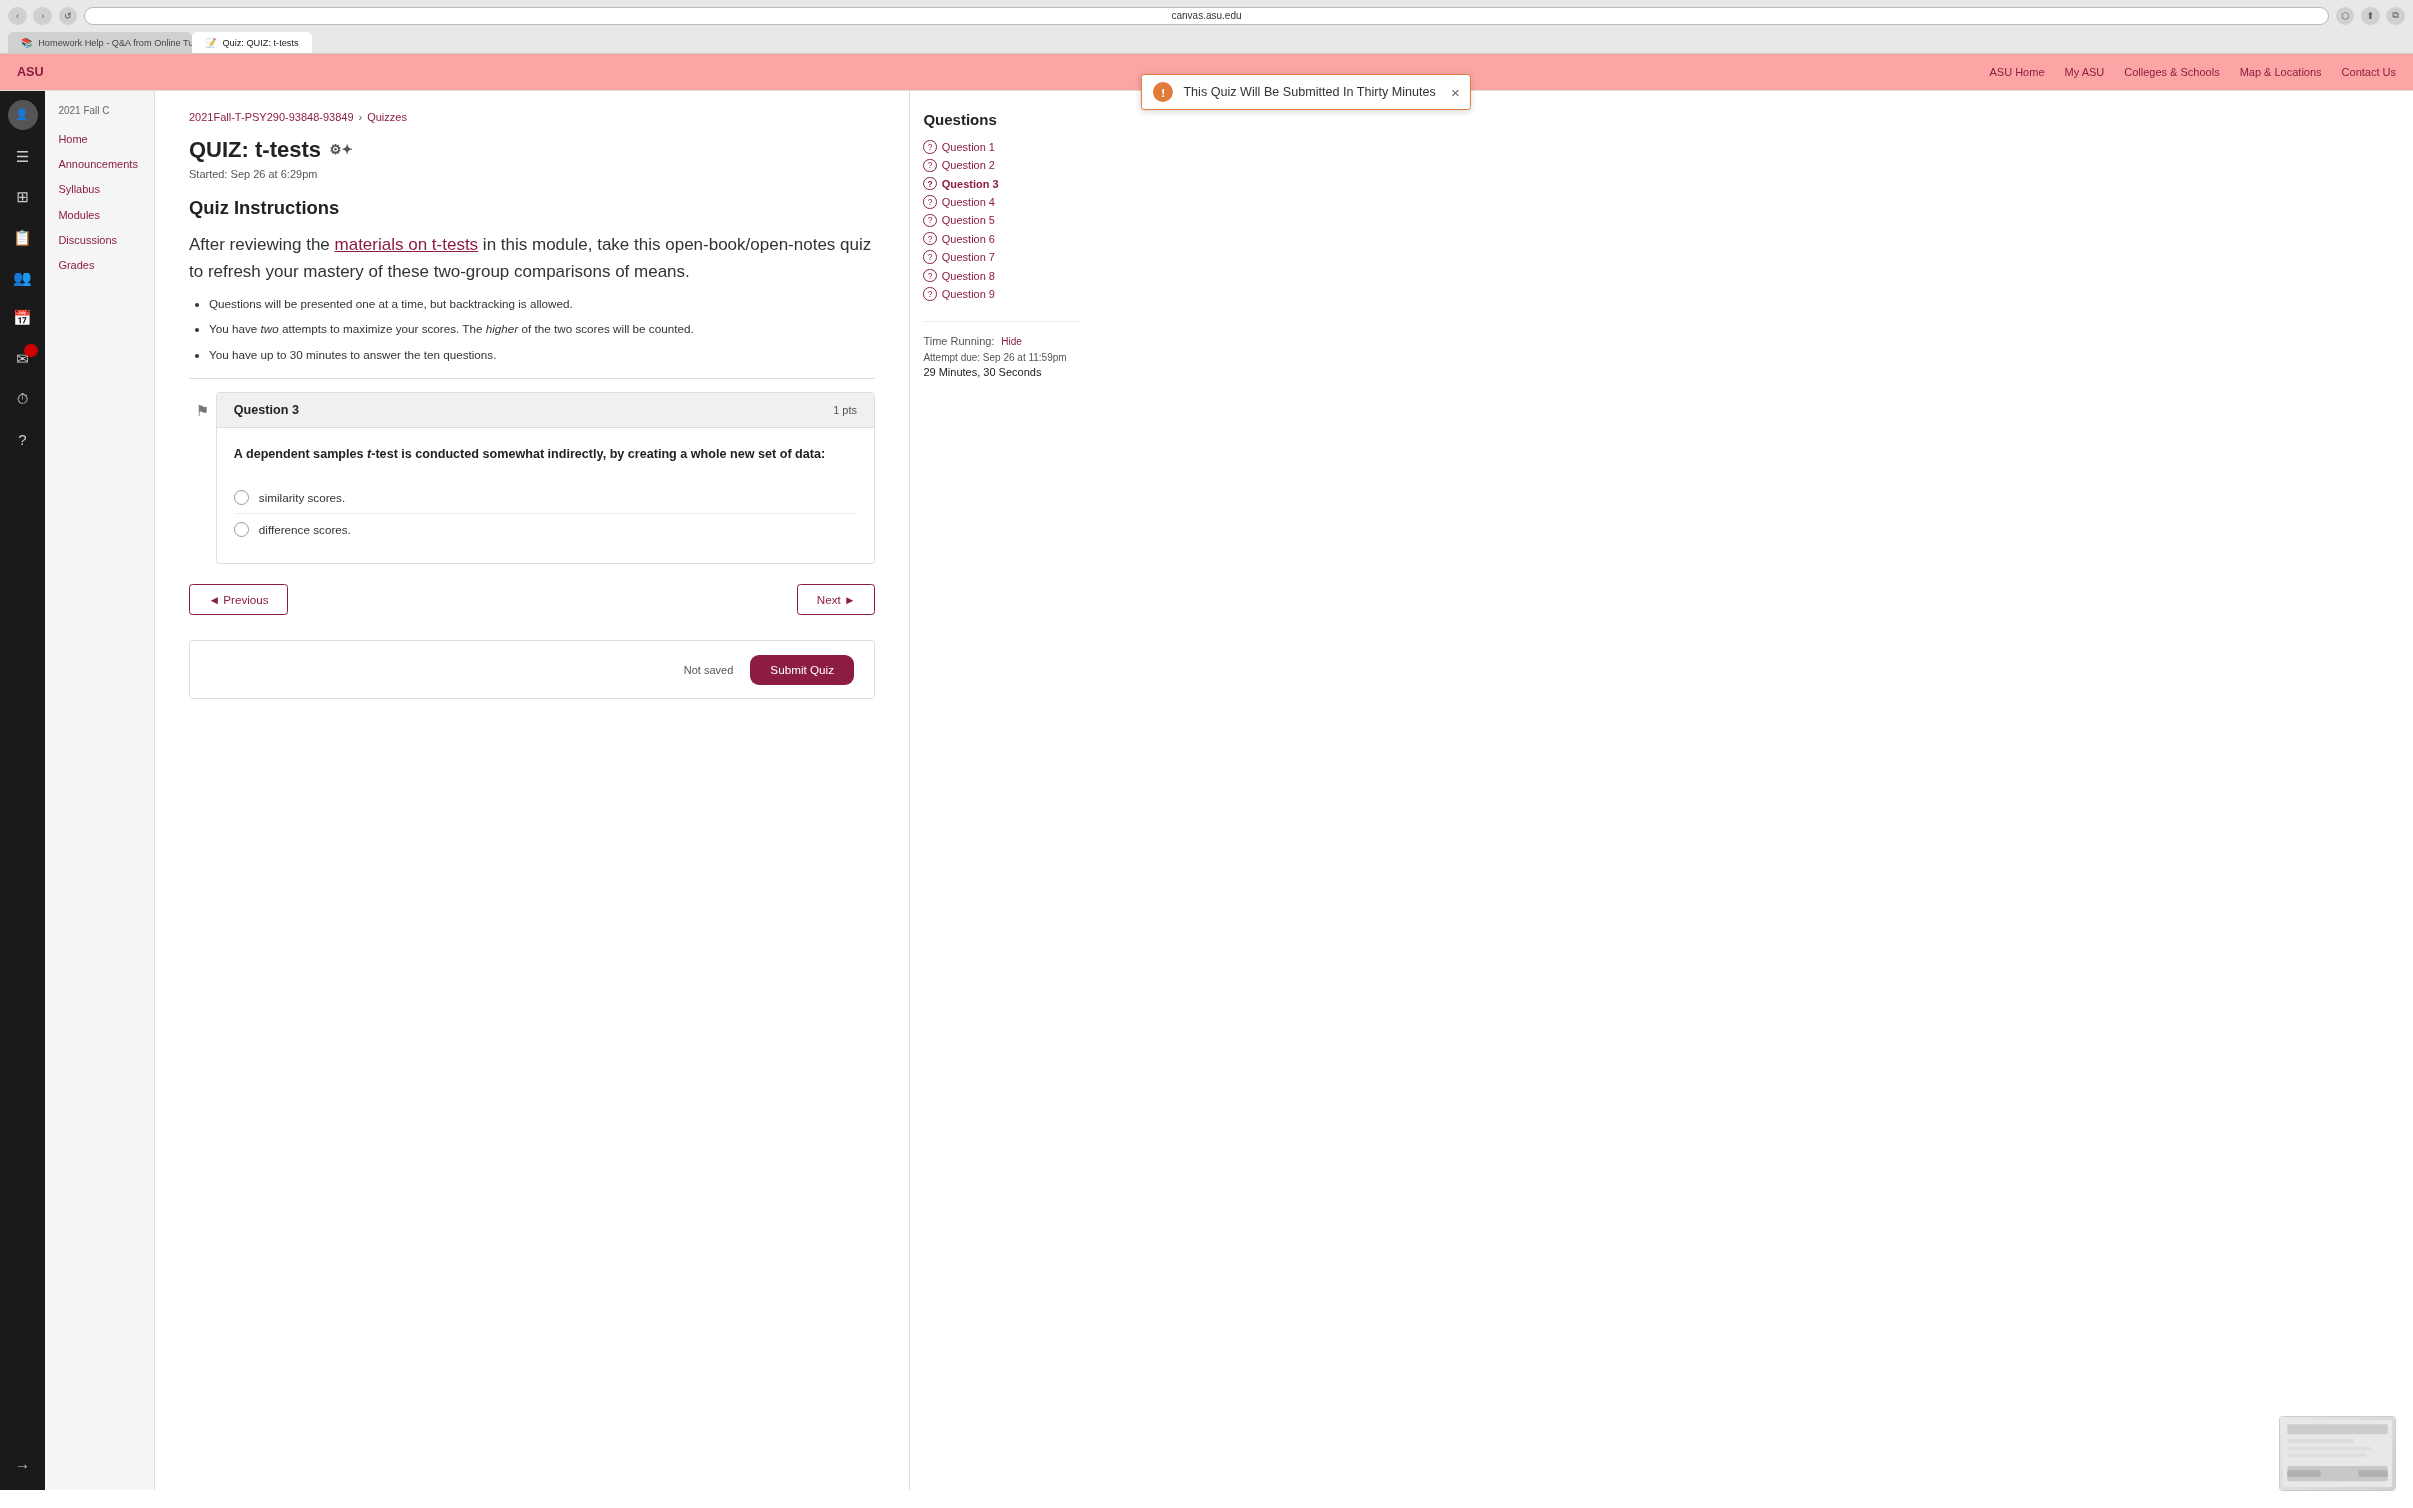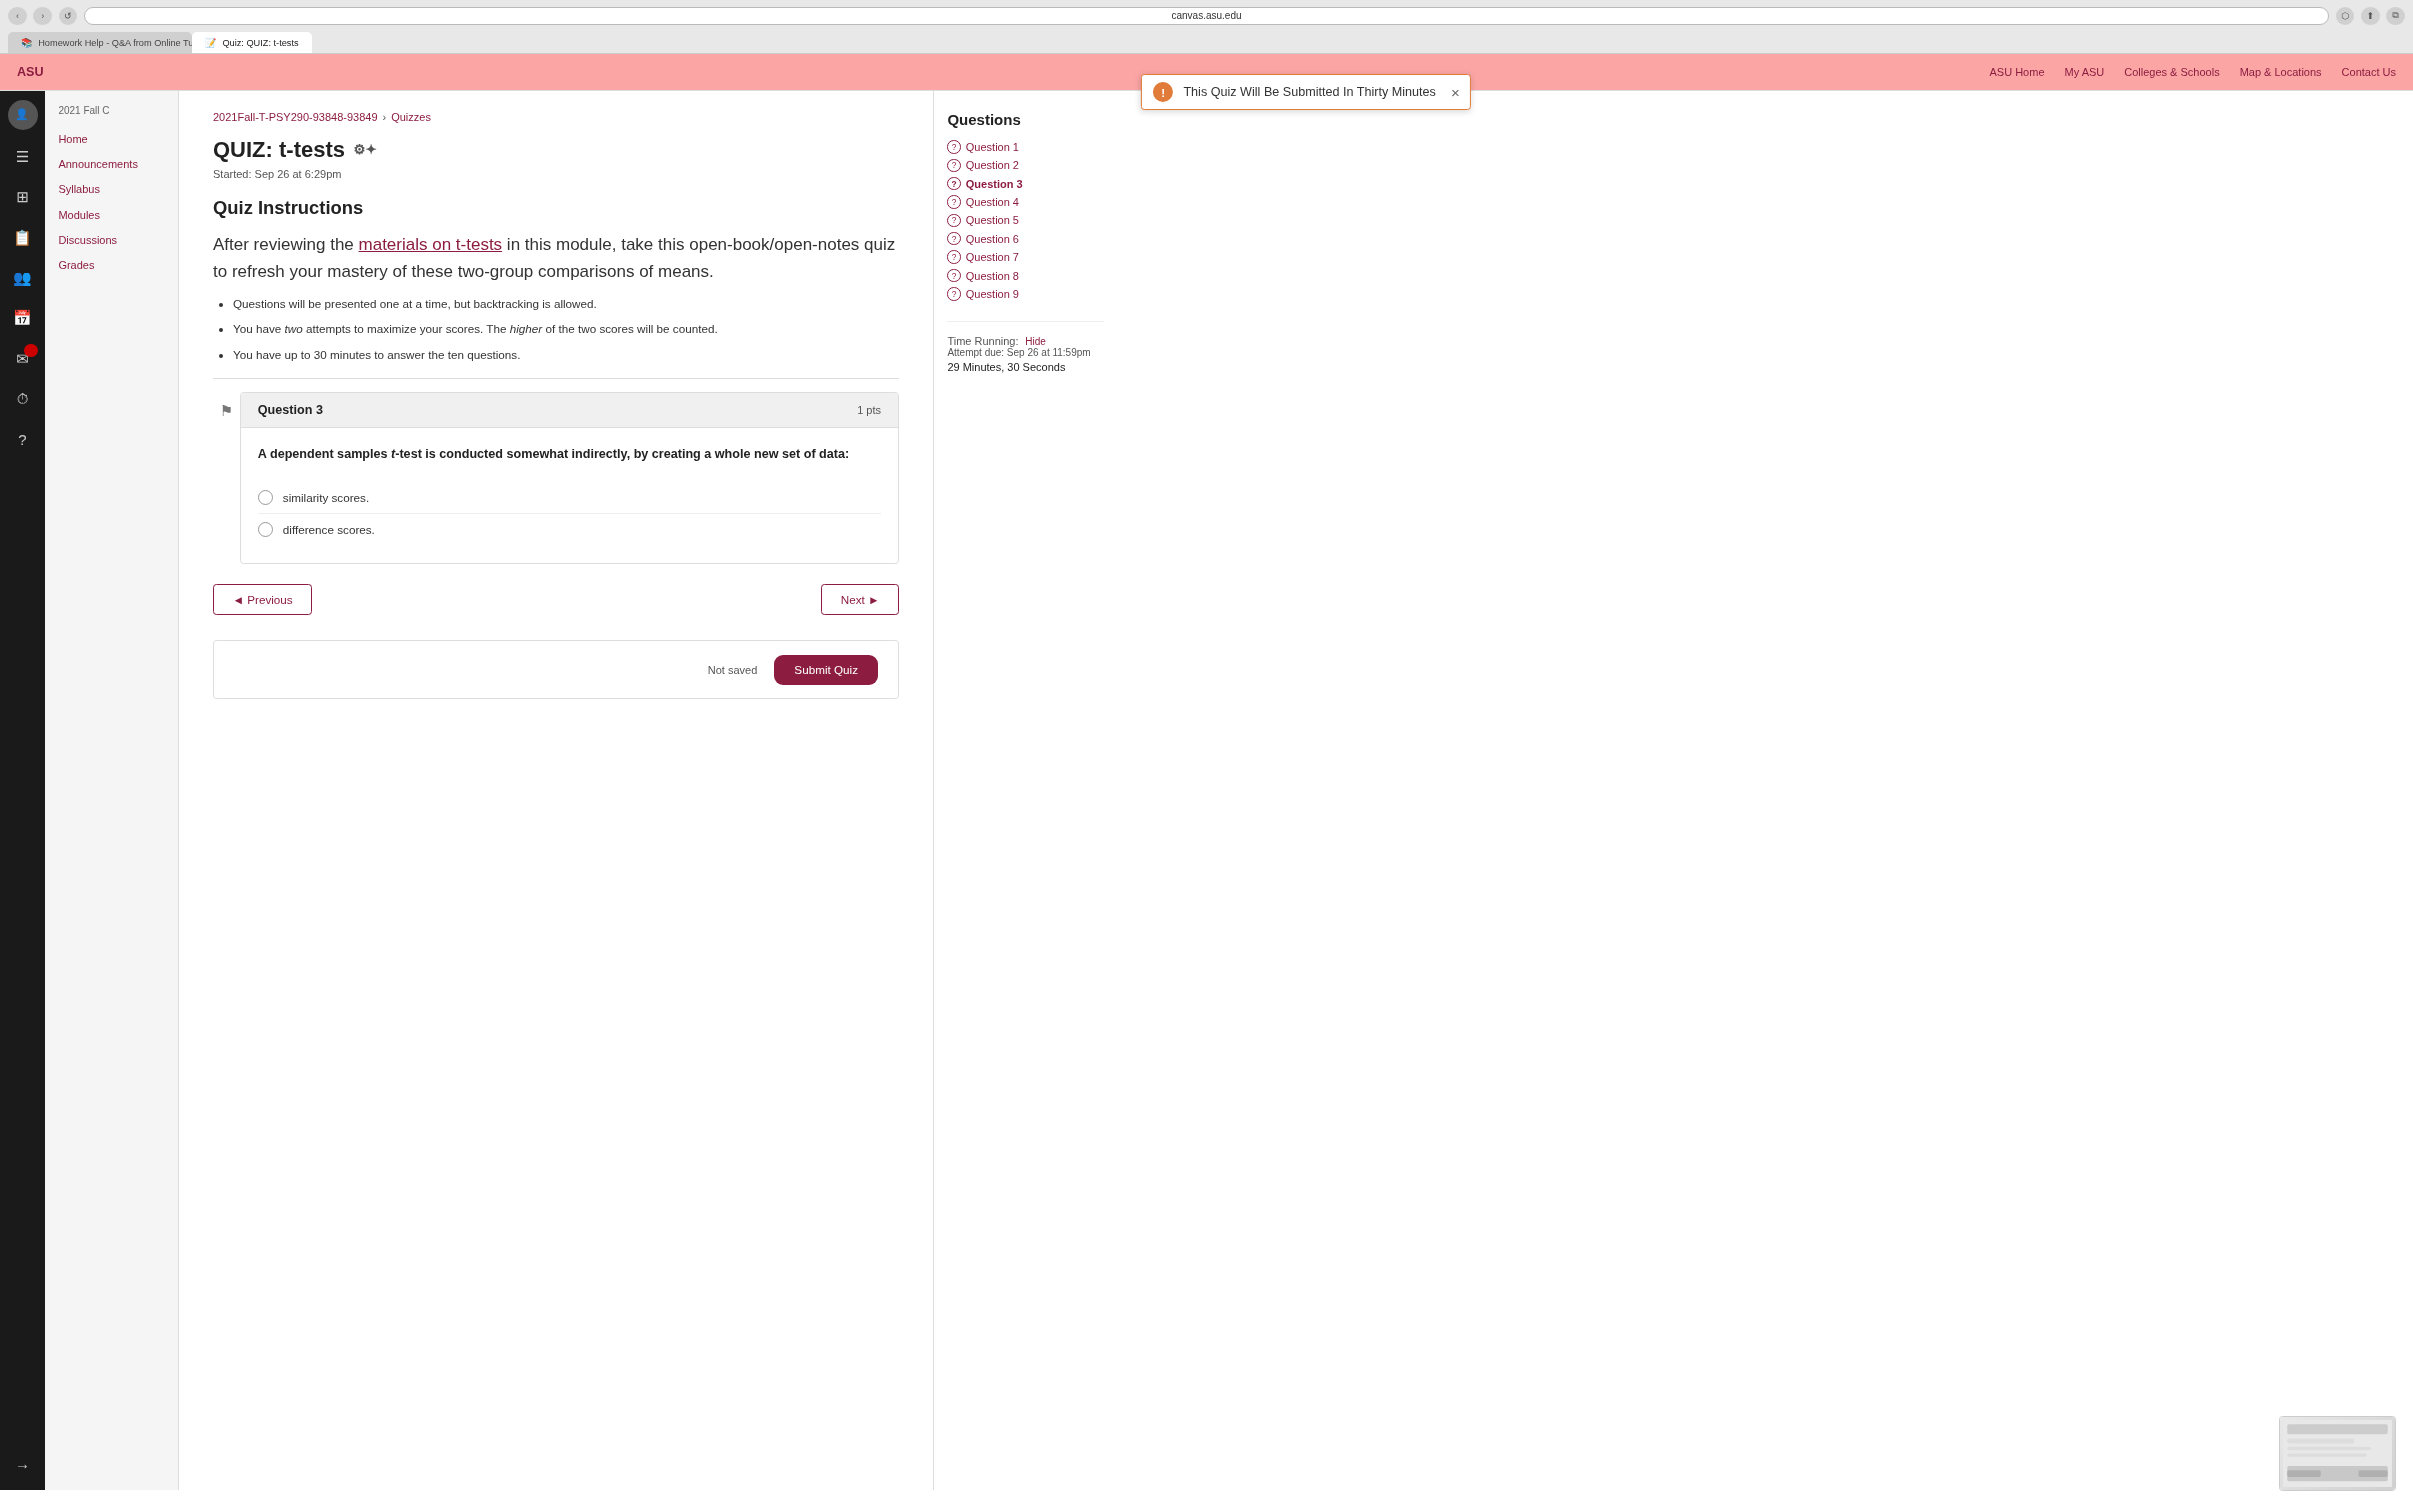--- a/index.html
+++ b/index.html
@@ -99,21 +99,21 @@
     }
     .sidebar-icon-item.avatar { background: #555; border-radius: 50%; width: 30px; height: 30px; color: #fff; font-size: 11px; margin-bottom: 5px; }
     .badge {
       position: absolute; top: 3.4px; right: 3.4px; background: #c00; color: #fff;
       border-radius: 50%; width: 13.4px; height: 13.4px; font-size: 7.5px; display: flex;
       align-items: center; justify-content: center;
     }
 
     
     .left-nav {
-      width: 134px; background: #f5f5f5; border-right: 0.8px solid #ddd;
+      width: 110px; background: #f5f5f5; border-right: 0.8px solid #ddd;
       padding: 13.4px 0;
     }
     .left-nav-course {
       font-size: 10px; color: #666; padding: 0 13.4px 10px; font-weight: 500;
     }
     .left-nav a {
       display: block; padding: 6.7px 13.4px; color: #8c1d40; text-decoration: none; font-size: 11px;
     }
 
     
@@ -211,21 +211,21 @@
       display: flex; align-items: center; gap: 5px; margin-bottom: 5px;
       text-decoration: none; color: #8c1d40; font-size: 11px;
     }
     .question-link.active { font-weight: bold; color: #8c1d40; }
     .question-link .q-icon {
       width: 13.4px; height: 13.4px; border-radius: 50%; border: 1.3px solid #8c1d40;
       display: flex; align-items: center; justify-content: center;
       font-size: 8.4px; color: #8c1d40; flex-shrink: 0;
     }
     .time-running-section { margin-top: 20px; border-top: 0.8px solid #eee; padding-top: 13.4px; }
-    .time-running-label { font-size: 11px; color: #555; display: flex; align-items: center; gap: 6.7px; }
+    .time-running-label { font-size: 11px; color: #555; display: flex; align-items: center; gap: 6.7px; margin-bottom: 5px; }
     .hide-link { color: #8c1d40; cursor: pointer; text-decoration: none; font-size: 10px; }
     .time-due { font-size: 10px; color: #555; margin-bottom: 3.4px; }
     .time-countdown { font-size: 11px; color: #222; font-weight: 500; }
 
     
     .thumbnail-preview {
       position: fixed; bottom: 17px; right: 17px;
       width: 117px; height: 75px; border: 0.8px solid #ccc; background: #f0f0f0;
       border-radius: 3.4px; overflow: hidden;
     }

